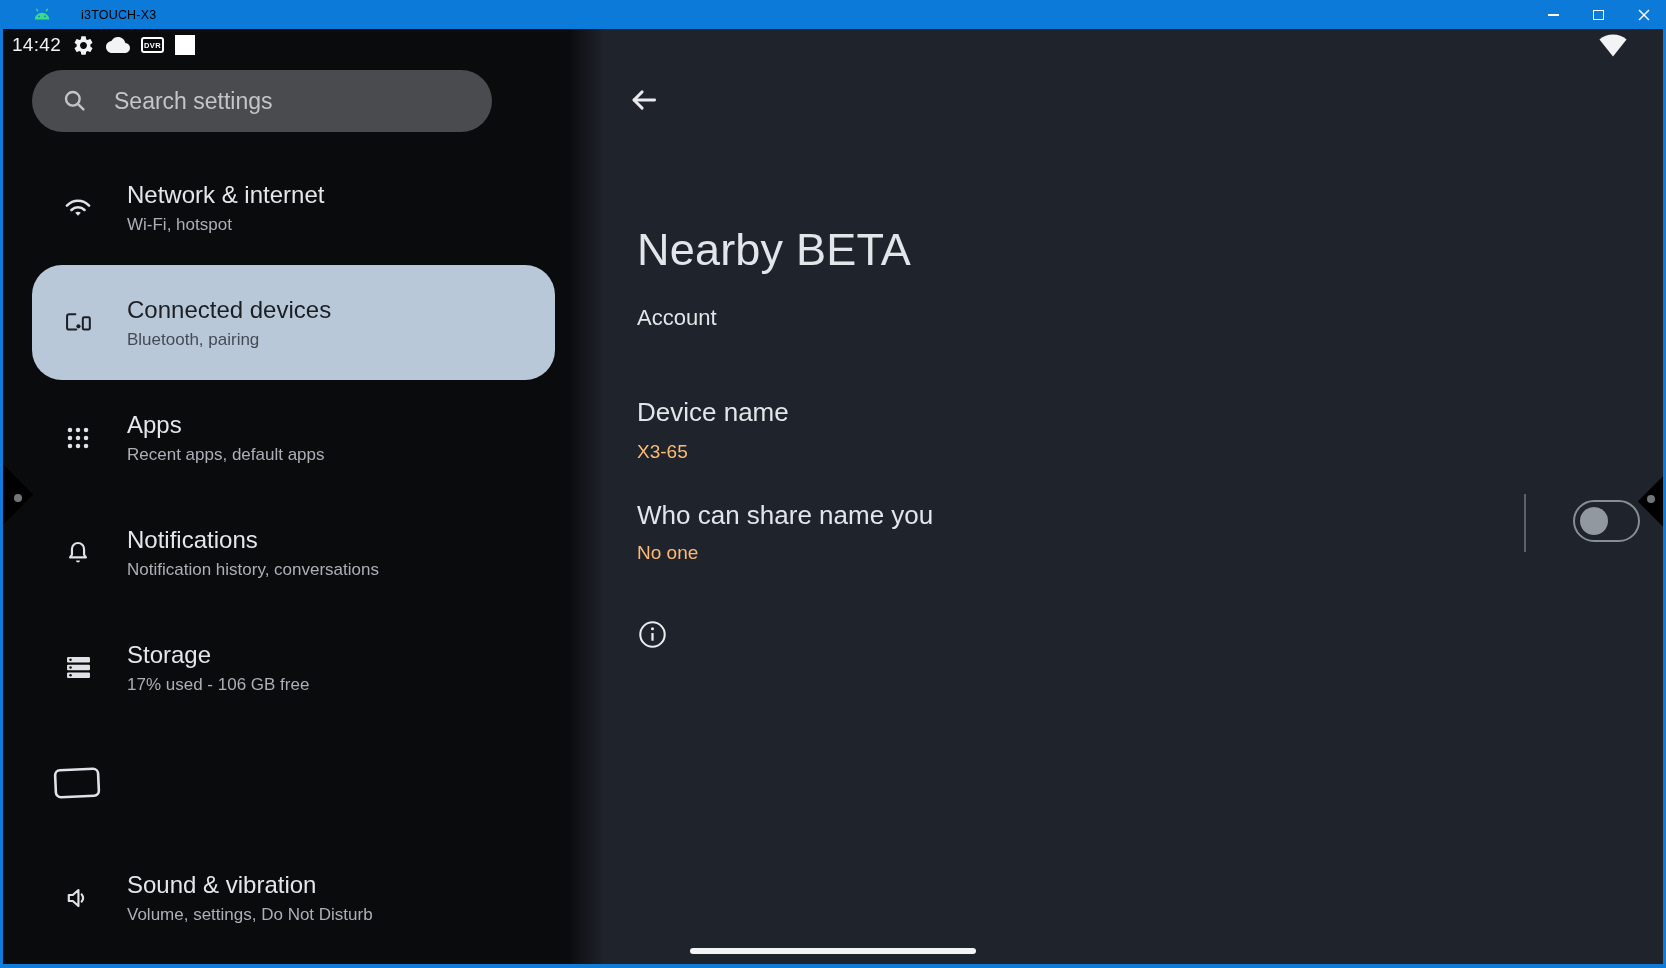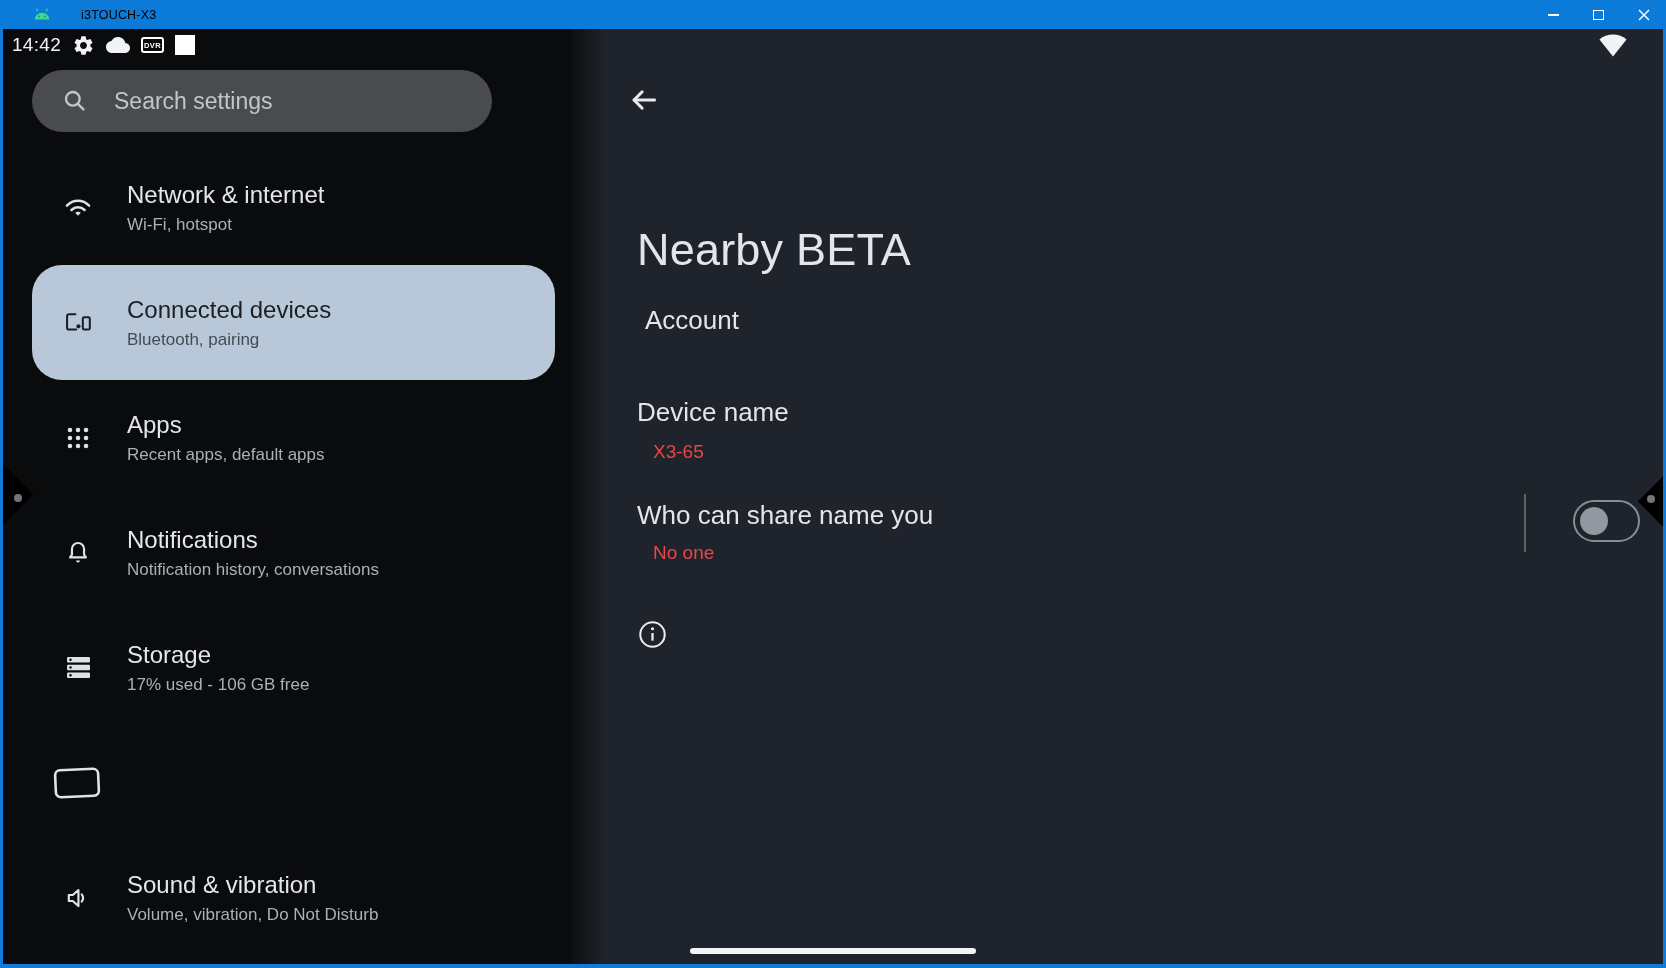--- a/index.html
+++ b/index.html
@@ -51,24 +51,24 @@
   .side-item.item-i3 { padding-left:50px; }
   .side-item.item-i3 .side-icon { width:48px; margin-right:38px; }
 
   
   .main { flex:1; height:100%; background:#1f232b; position:relative; }
   .main::before { content:""; position:absolute; left:0; top:0; bottom:0; width:34px;
     background:linear-gradient(to right, rgba(0,0,0,.62), rgba(0,0,0,0)); pointer-events:none; }
   .back-btn { position:absolute; left:58px; top:56px; width:30px; height:30px; }
   .page-title { position:absolute; left:66px; top:168px; font-size:45px; font-weight:400;
     color:#e2e6ea; letter-spacing:.2px;margin-top:27px; }
-  .sec-label { position:absolute; left:66px; font-size:26px; color:#e2e5e9; font-weight:400;margin-left:8px; }
+  .sec-label { position:absolute; left:66px; font-size:22px; color:#e2e5e9; font-weight:400; }
   .sec-account { top:276px; }
   .row-label { position:absolute; left:66px; font-size:26px; color:#e2e5e9; }
-  .row-value { position:absolute; left:66px; font-size:19px; color:#ef4444;margin-left:16px; }
+  .row-value { position:absolute; left:66px; font-size:19px; color:#fdba74; }
   .lbl-device { top:368px; } .val-device { top:412px; }
   .lbl-share { top:471px; } .val-share { top:513px; }
 
   .divider-v { position:absolute; left:953px; top:465px; width:2px; height:58px; background:#5c6167; }
   .toggle { position:absolute; left:1002px; top:471px; width:67px; height:42px;
     border:2px solid #878d95; border-radius:21px; }
   .toggle .knob { position:absolute; left:5px; top:5px; width:28px; height:28px;
     border-radius:50%; background:#92989f; }
 
   .info-icon { position:absolute; left:67px; top:591px; }
@@ -237,21 +237,21 @@
 
         <div class="side-item">
           <span class="side-icon">
             <svg width="26" height="26" viewBox="0 0 24 24" fill="none" stroke="#dfe2e6" stroke-width="2" stroke-linejoin="round" stroke-linecap="round">
               <path d="M3.5 9.2 V14.8 H7.2 L12.4 19.4 V4.6 L7.2 9.2 Z"></path>
               <path d="M15.4 8.6 A5.6 5.6 0 0 1 15.4 15.4"></path>
             </svg>
           </span>
           <span class="side-text">
             <div class="t">Sound &amp; vibration</div>
-            <div class="s">Volume, vibration, Do Not Disturb</div>
+            <div class="s">Volume, settings, Do Not Disturb</div>
           </span>
         </div>
 
       </div>
     </div>
 
     <div class="main">
 
       <svg class="back-btn" viewBox="0 0 24 24" fill="none" stroke="#e8eaed" stroke-width="2.3" stroke-linecap="round" stroke-linejoin="round">
         <line x1="20.5" y1="12" x2="4" y2="12"></line>

